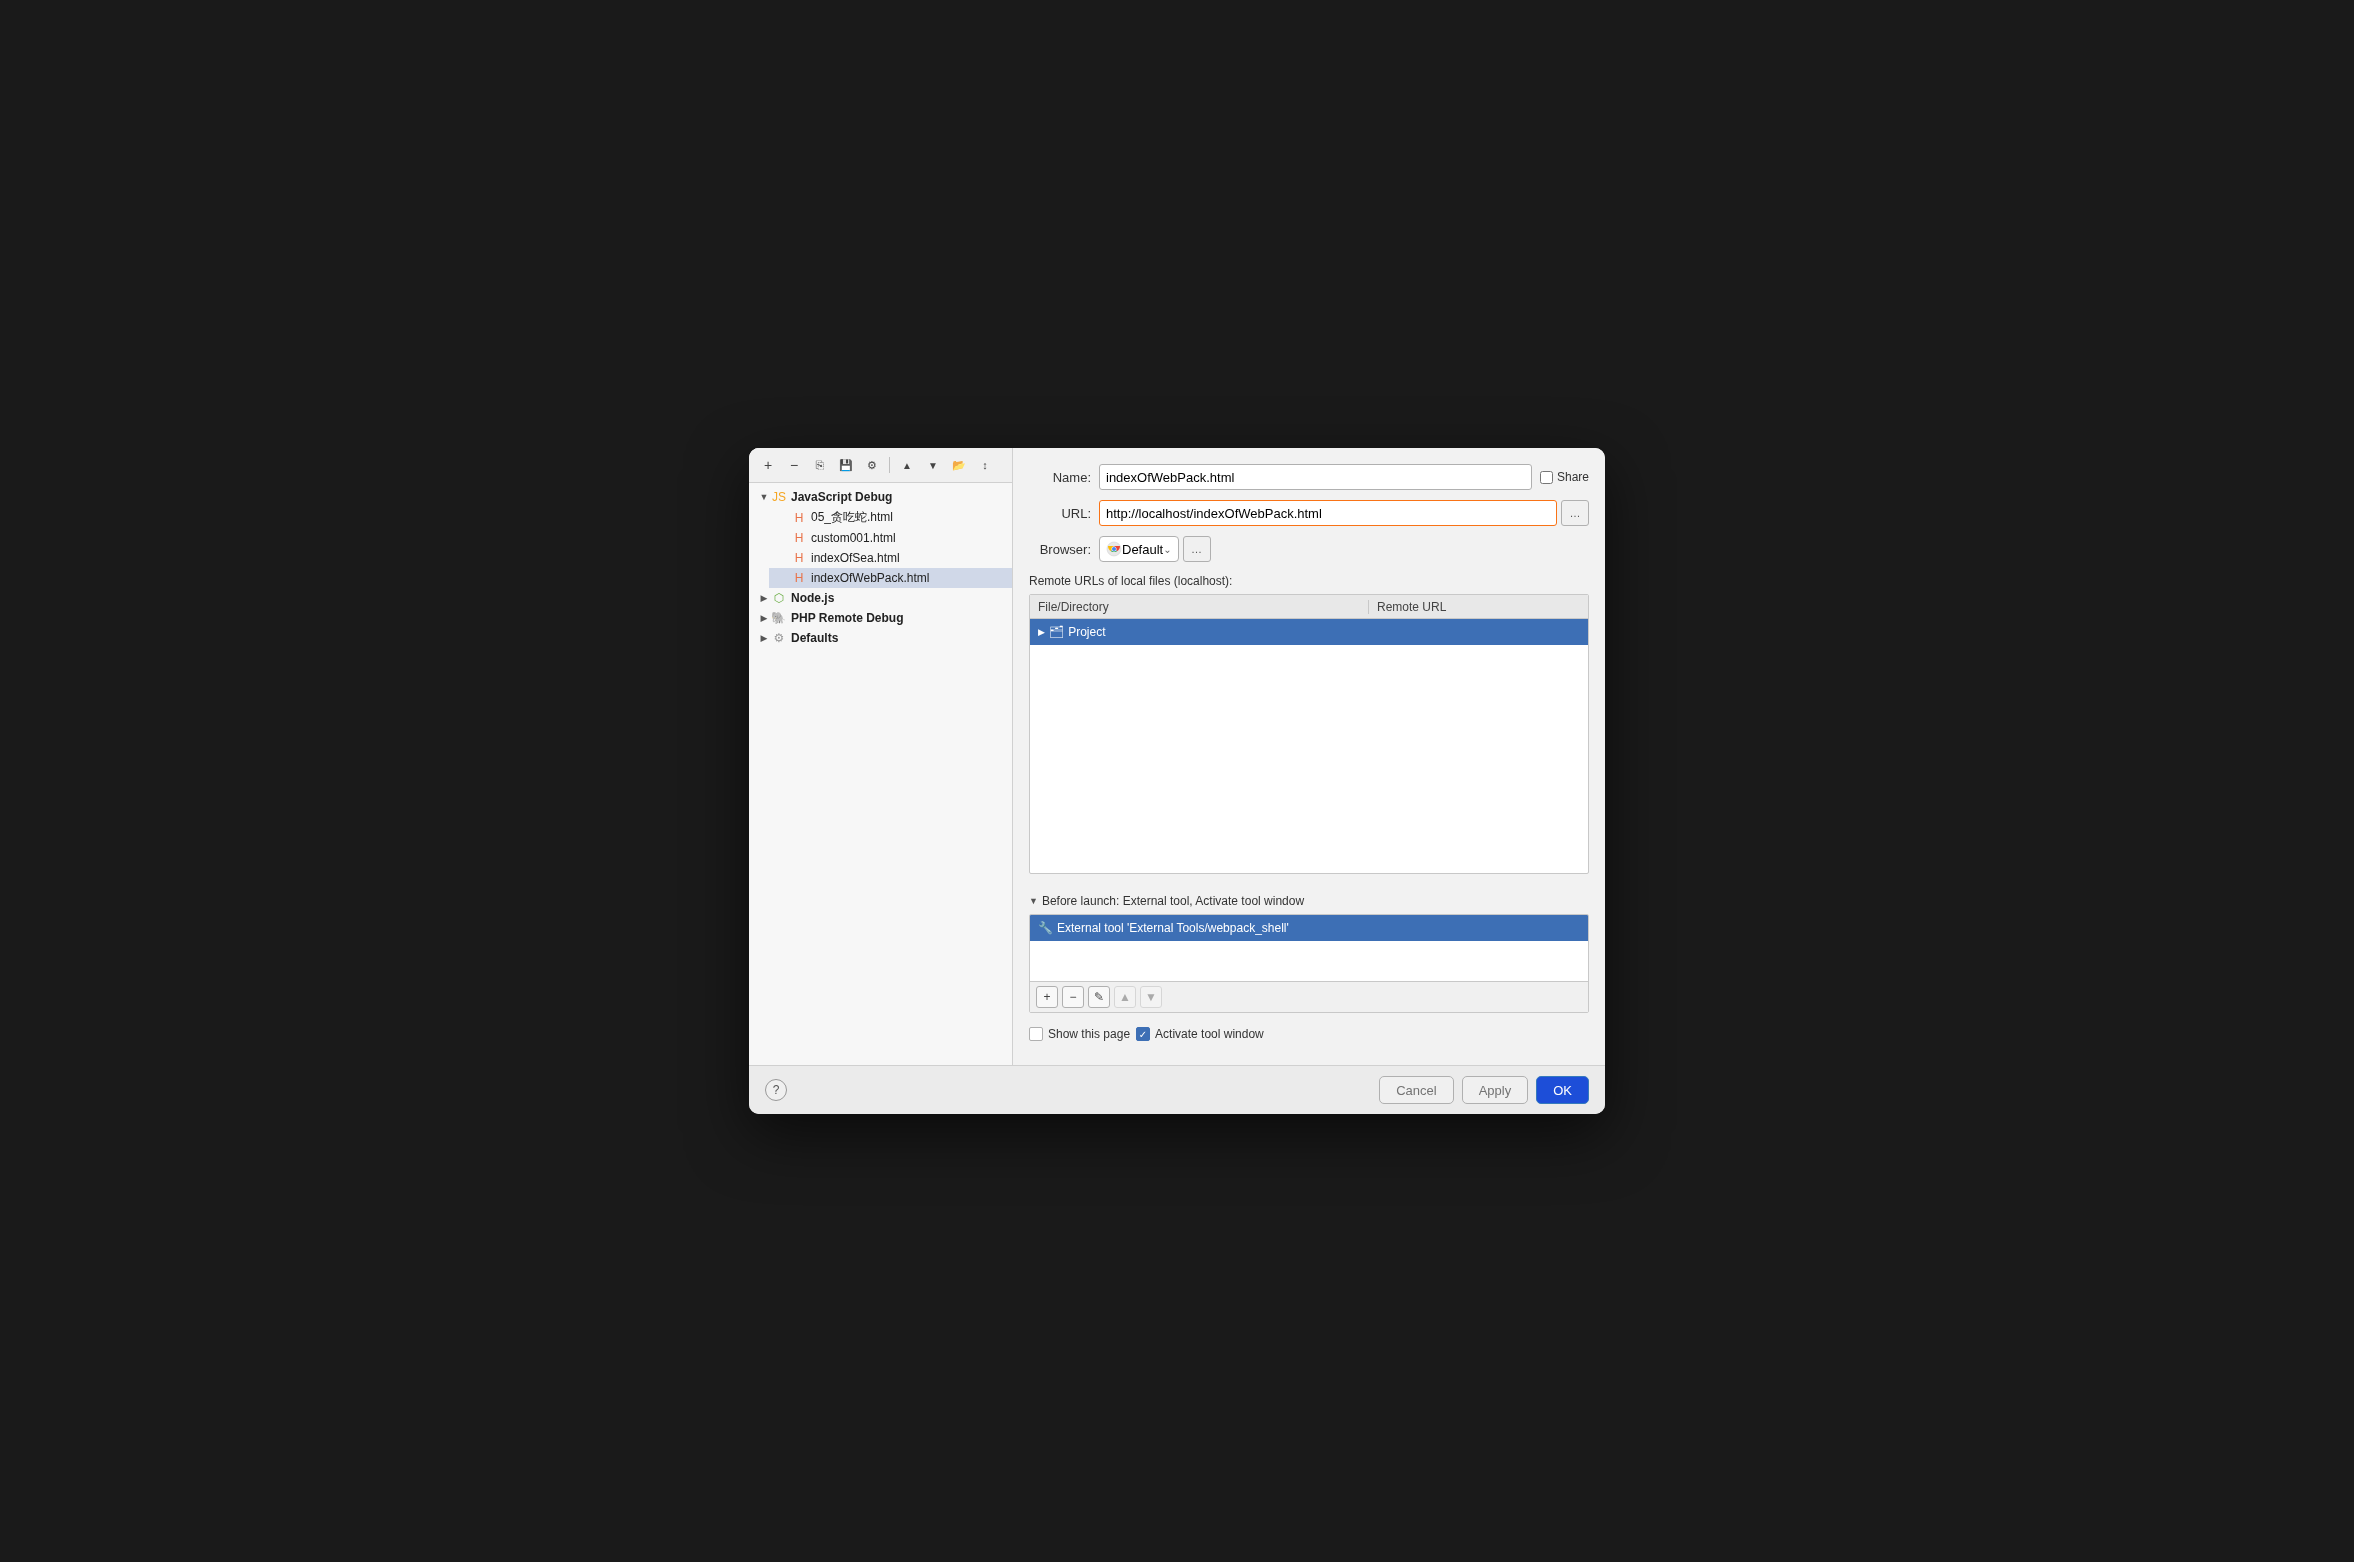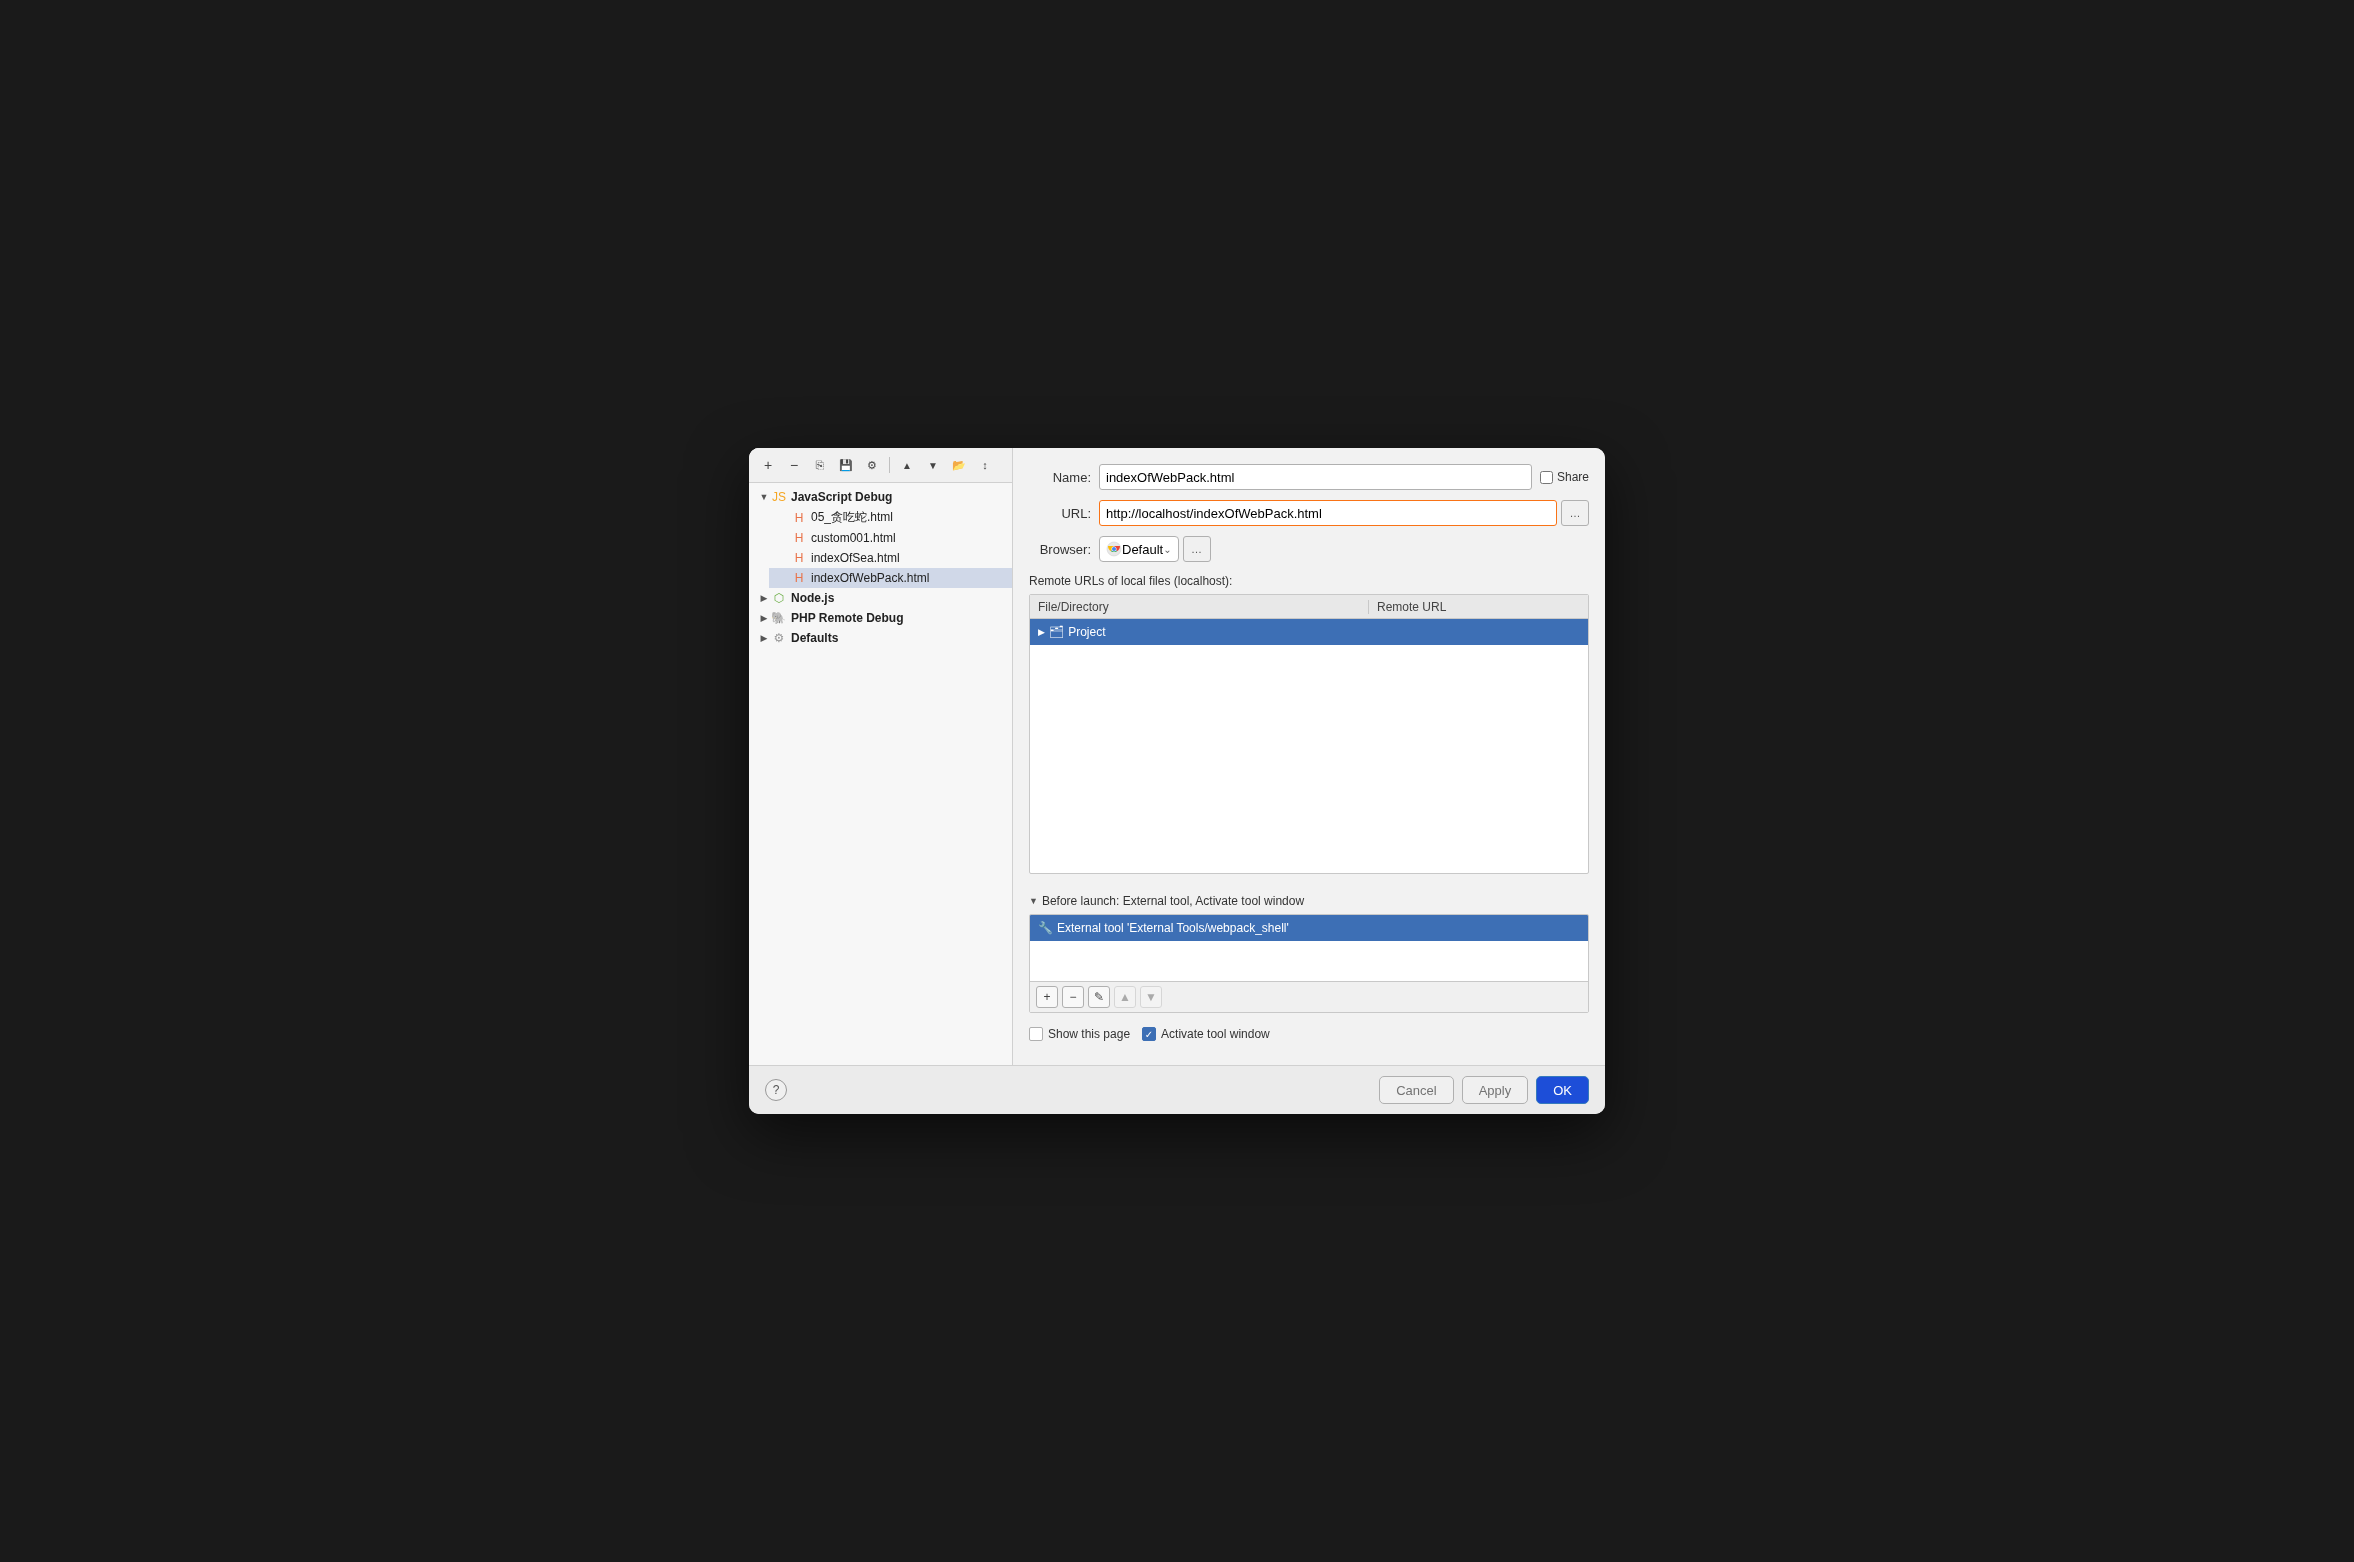--- a/index.html
+++ b/index.html
@@ -379,21 +379,21 @@
       align-items: center;
       justify-content: center;
       font-size: 12px;
       color: #444;
     }
     .bl-toolbar-btn.disabled { opacity: 0.4; cursor: default; }
 
     .bottom-checkboxes {
       display: flex;
       align-items: center;
-      gap: 12px;
+      gap: 6px;
       padding: 8px 0;
     }
 
     .checkbox-item {
       display: flex;
       align-items: center;
       gap: 5px;
       cursor: pointer;
     }
 

